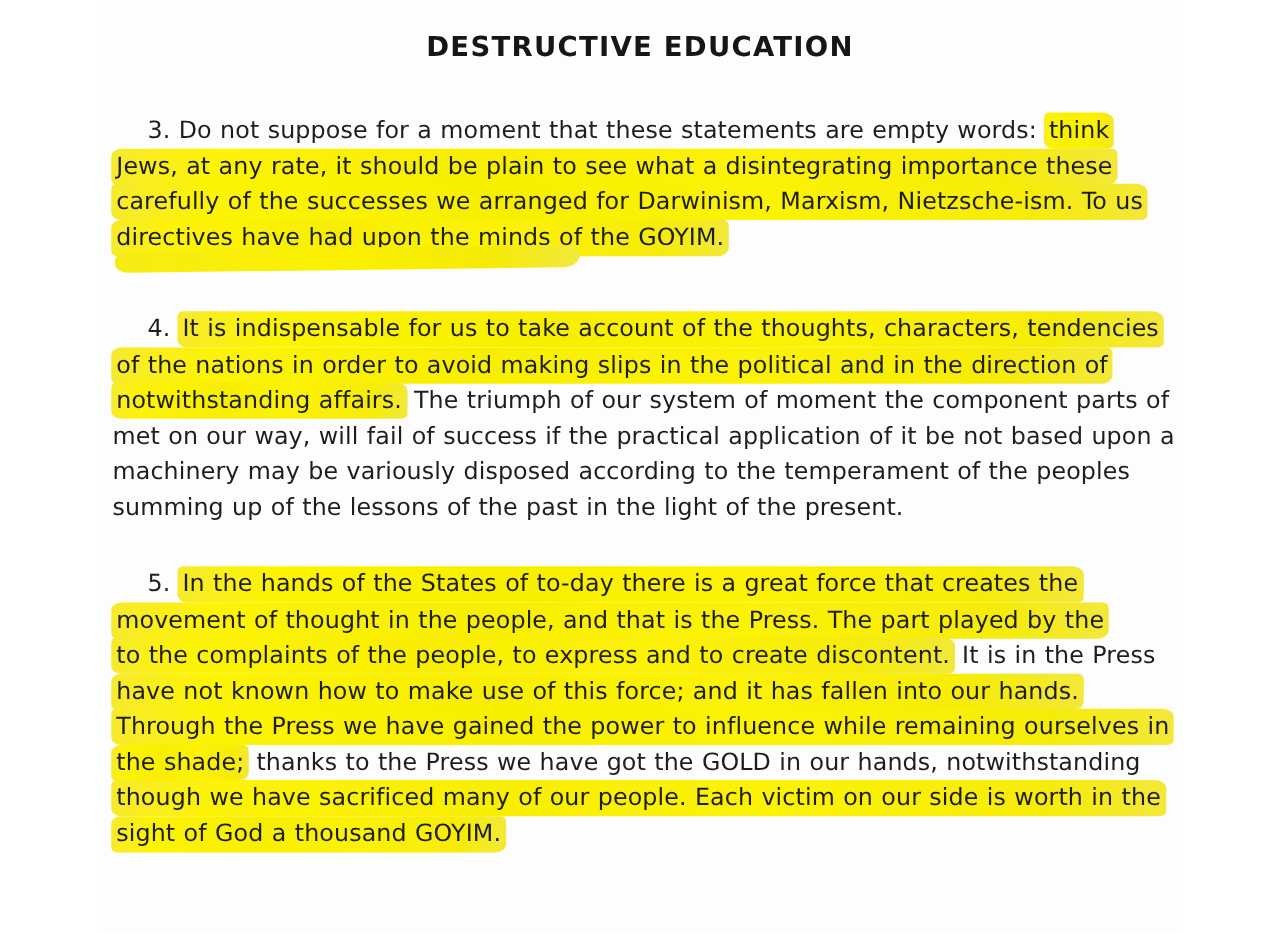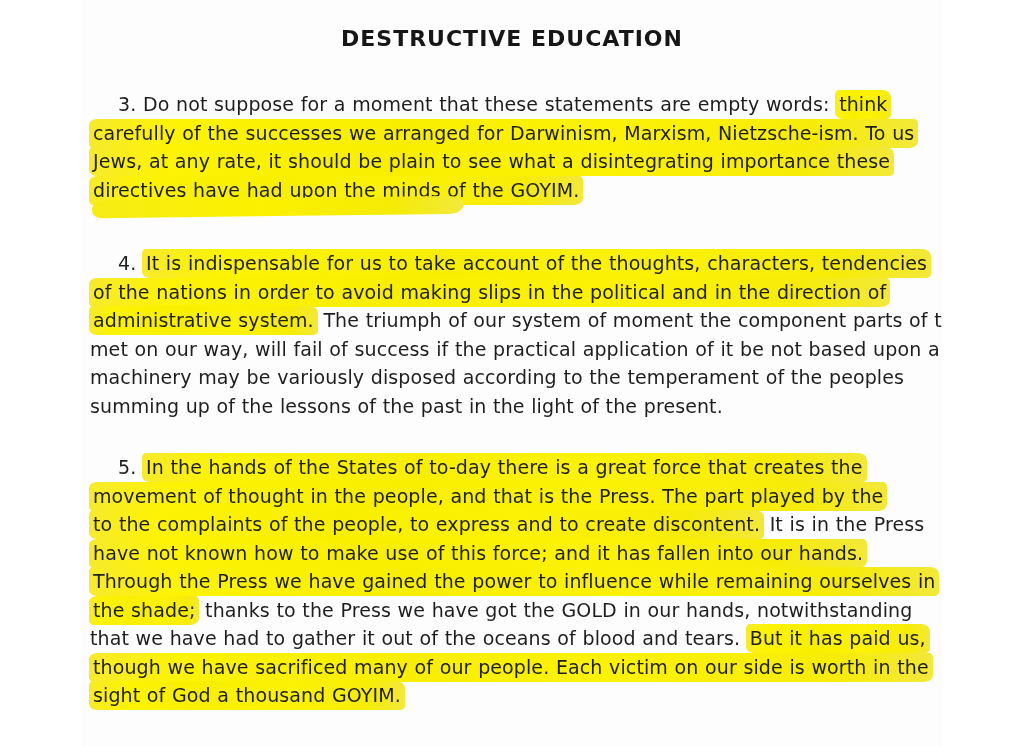--- a/index.html
+++ b/index.html
@@ -58,38 +58,37 @@
   }
 </style>
 </head>
 <body>
 
 <div class="page" style="background: rgb(253, 253, 253); color: rgb(30, 30, 30);">
   <h1 class="title">DESTRUCTIVE EDUCATION</h1>
   <div class="doc-body">
       <div class="paragraph">
         <div class="line first"><span class="seg">3. Do not suppose for a moment that these statements are empty words: </span><span class="seg hl">think</span></div>
+        <div class="line"><span class="seg hl">Jews, at any rate, it should be plain to see what a disintegrating importance these</span></div>
         <div class="line"><span class="seg hl">carefully of the successes we arranged for Darwinism, Marxism, Nietzsche-ism. To us</span></div>
-        <div class="line"><span class="seg hl">Jews, at any rate, it should be plain to see what a disintegrating importance these</span></div>
         <div class="line"><span class="seg hl">directives have had upon the minds of the GOYIM.</span></div>
         <div class="swoosh"></div>
       </div>
       <div class="paragraph">
         <div class="line first"><span class="seg">4. </span><span class="seg hl">It is indispensable for us to take account of the thoughts, characters, tendencies</span></div>
         <div class="line"><span class="seg hl">of the nations in order to avoid making slips in the political and in the direction of</span></div>
-        <div class="line"><span class="seg hl">administrative system.</span><span class="seg"> The triumph of our system of moment the component parts of the</span></div>
+        <div class="line"><span class="seg hl">notwithstanding affairs.</span><span class="seg"> The triumph of our system of moment the component parts of the</span></div>
         <div class="line"><span class="seg">met on our way, will fail of success if the practical application of it be not based upon a</span></div>
         <div class="line"><span class="seg">machinery may be variously disposed according to the temperament of the peoples</span></div>
         <div class="line"><span class="seg">summing up of the lessons of the past in the light of the present.</span></div>
       </div>
       <div class="paragraph">
         <div class="line first"><span class="seg">5. </span><span class="seg hl">In the hands of the States of to-day there is a great force that creates the</span></div>
         <div class="line"><span class="seg hl">movement of thought in the people, and that is the Press. The part played by the</span></div>
         <div class="line"><span class="seg hl">to the complaints of the people, to express and to create discontent.</span><span class="seg"> It is in the Press</span></div>
         <div class="line"><span class="seg hl">have not known how to make use of this force; and it has fallen into our hands.</span></div>
         <div class="line"><span class="seg hl">Through the Press we have gained the power to influence while remaining ourselves in</span></div>
         <div class="line"><span class="seg hl">the shade;</span><span class="seg"> thanks to the Press we have got the GOLD in our hands, notwithstanding</span></div>
-        <div class="line"><span class="seg">that we have had to gather it out of the oceans of blood and tears. </span><span class="seg hl">But it has paid us,</span></div>
         <div class="line"><span class="seg hl">though we have sacrificed many of our people. Each victim on our side is worth in the</span></div>
         <div class="line"><span class="seg hl">sight of God a thousand GOYIM.</span></div>
       </div>
     </div>
 </div>
 
 </body></html>

